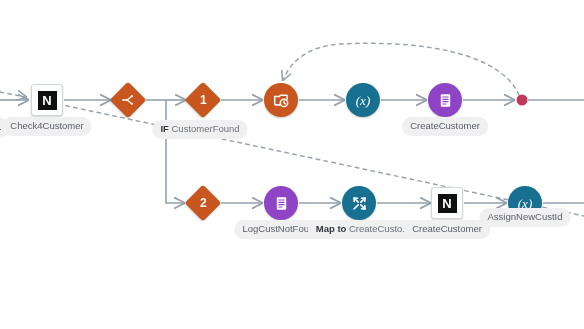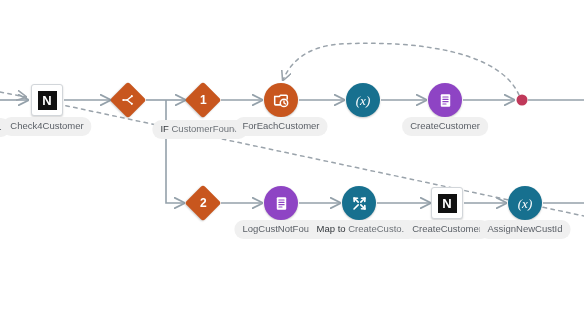--- a/index.html
+++ b/index.html
@@ -99,21 +99,21 @@
     background: #f0f0f0;
     color: #5a5f66;
     font-size: 9.5px;
     line-height: 1;
     padding: 4px 8px 5px 8px;
     border-radius: 9px;
     white-space: nowrap;
   }
   .label b {
     color: #34383d;
-    font-weight: 400;
+    font-weight: 700;
   }
   .label .muted {
     color: #6d7278;
   }
   .label.clip-left {
     transform: none;
   }
 </style>
 </head>
 <body>
@@ -197,21 +197,20 @@
   <div class="node" style="left:281px; top:100px;">
     <div class="circle" style="background:#c8561e; display:flex; align-items:center; justify-content:center;">
       <svg width="18" height="18" viewBox="0 0 20 20" fill="none">
         <path d="M3 6.2 h5.2 l1.3 -1.6 h6.4 a1 1 0 0 1 1 1 V9" stroke="#ffffff" stroke-width="1.7" stroke-linejoin="round" stroke-linecap="round"></path>
         <path d="M3 6.2 V14.4 a1 1 0 0 0 1 1 h5.2" stroke="#ffffff" stroke-width="1.7" stroke-linecap="round"></path>
         <circle cx="13.3" cy="13.2" r="4.1" stroke="#ffffff" stroke-width="1.7"></circle>
         <path d="M13.3 10.9 V13.2 l1.7 1.2" stroke="#ffffff" stroke-width="1.5" stroke-linecap="round"></path>
       </svg>
     </div>
   </div>
-  <div class="label" style="left:281px; top:117px;">ForEachCustomer</div>
 
   <div class="node" style="left:363px; top:100px;">
     <div class="circle" style="background:#17708f; display:flex; align-items:center; justify-content:center;">
       <span style="color:#ffffff; font-family:'Liberation Serif', serif; font-style:italic; font-size:13px; line-height:1;">(x)</span>
     </div>
   </div>
 
   <div class="node" style="left:445px; top:100px;">
     <div class="circle" style="background:#8e44c4; display:flex; align-items:center; justify-content:center;">
       <svg width="17" height="17" viewBox="0 0 18 18" fill="none">
@@ -277,15 +276,15 @@
       <div class="inner">N</div>
     </div>
   </div>
   <div class="label" style="left:447px; top:220px;">CreateCustomer</div>
 
   <div class="node" style="left:525px; top:203px;">
     <div class="circle" style="background:#17708f; display:flex; align-items:center; justify-content:center;">
       <span style="color:#ffffff; font-family:'Liberation Serif', serif; font-style:italic; font-size:13px; line-height:1;">(x)</span>
     </div>
   </div>
-  <div class="label" style="left:525px; top:220px;">AssignNewCustId</div>
+  <div class="label" style="left:525px; top:208px;">AssignNewCustId</div>
 
 </div>
 
 </body></html>

